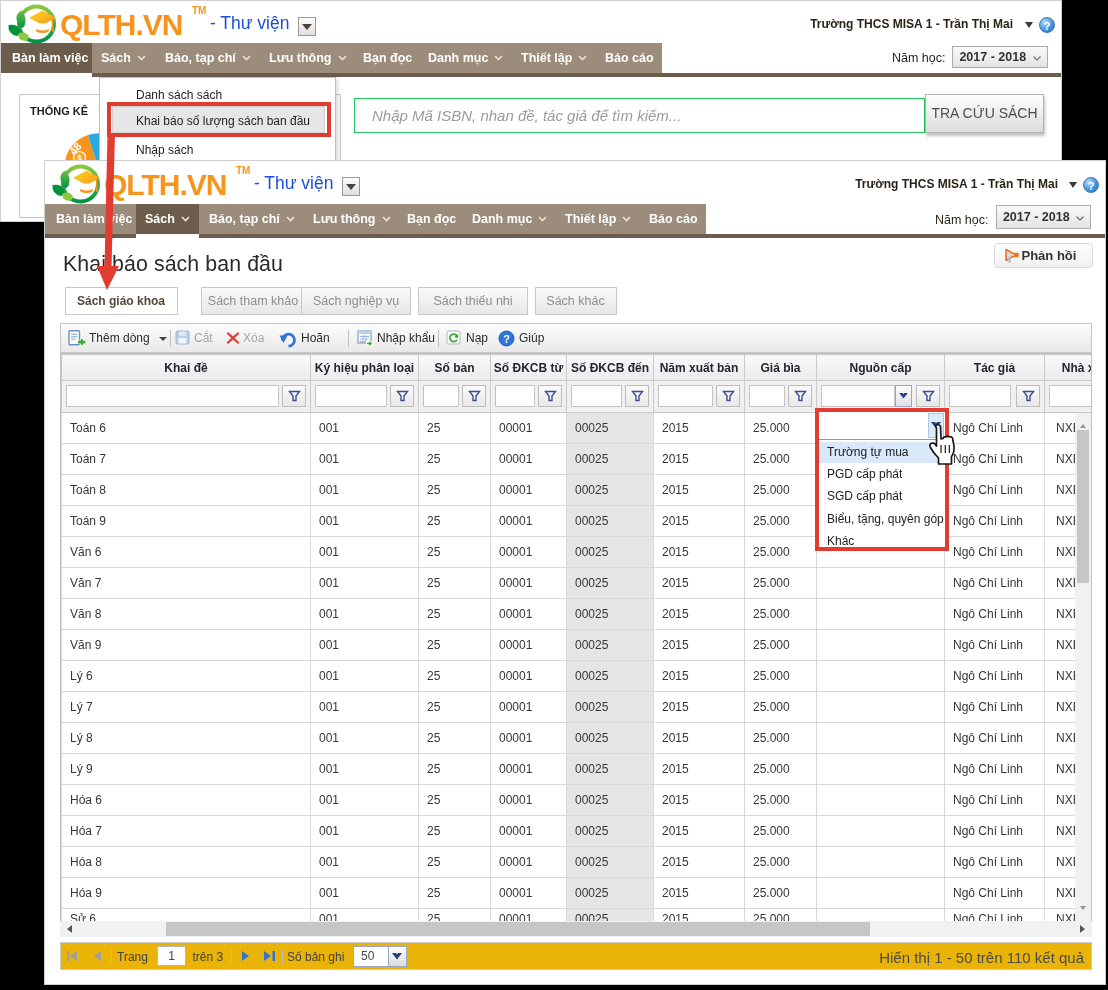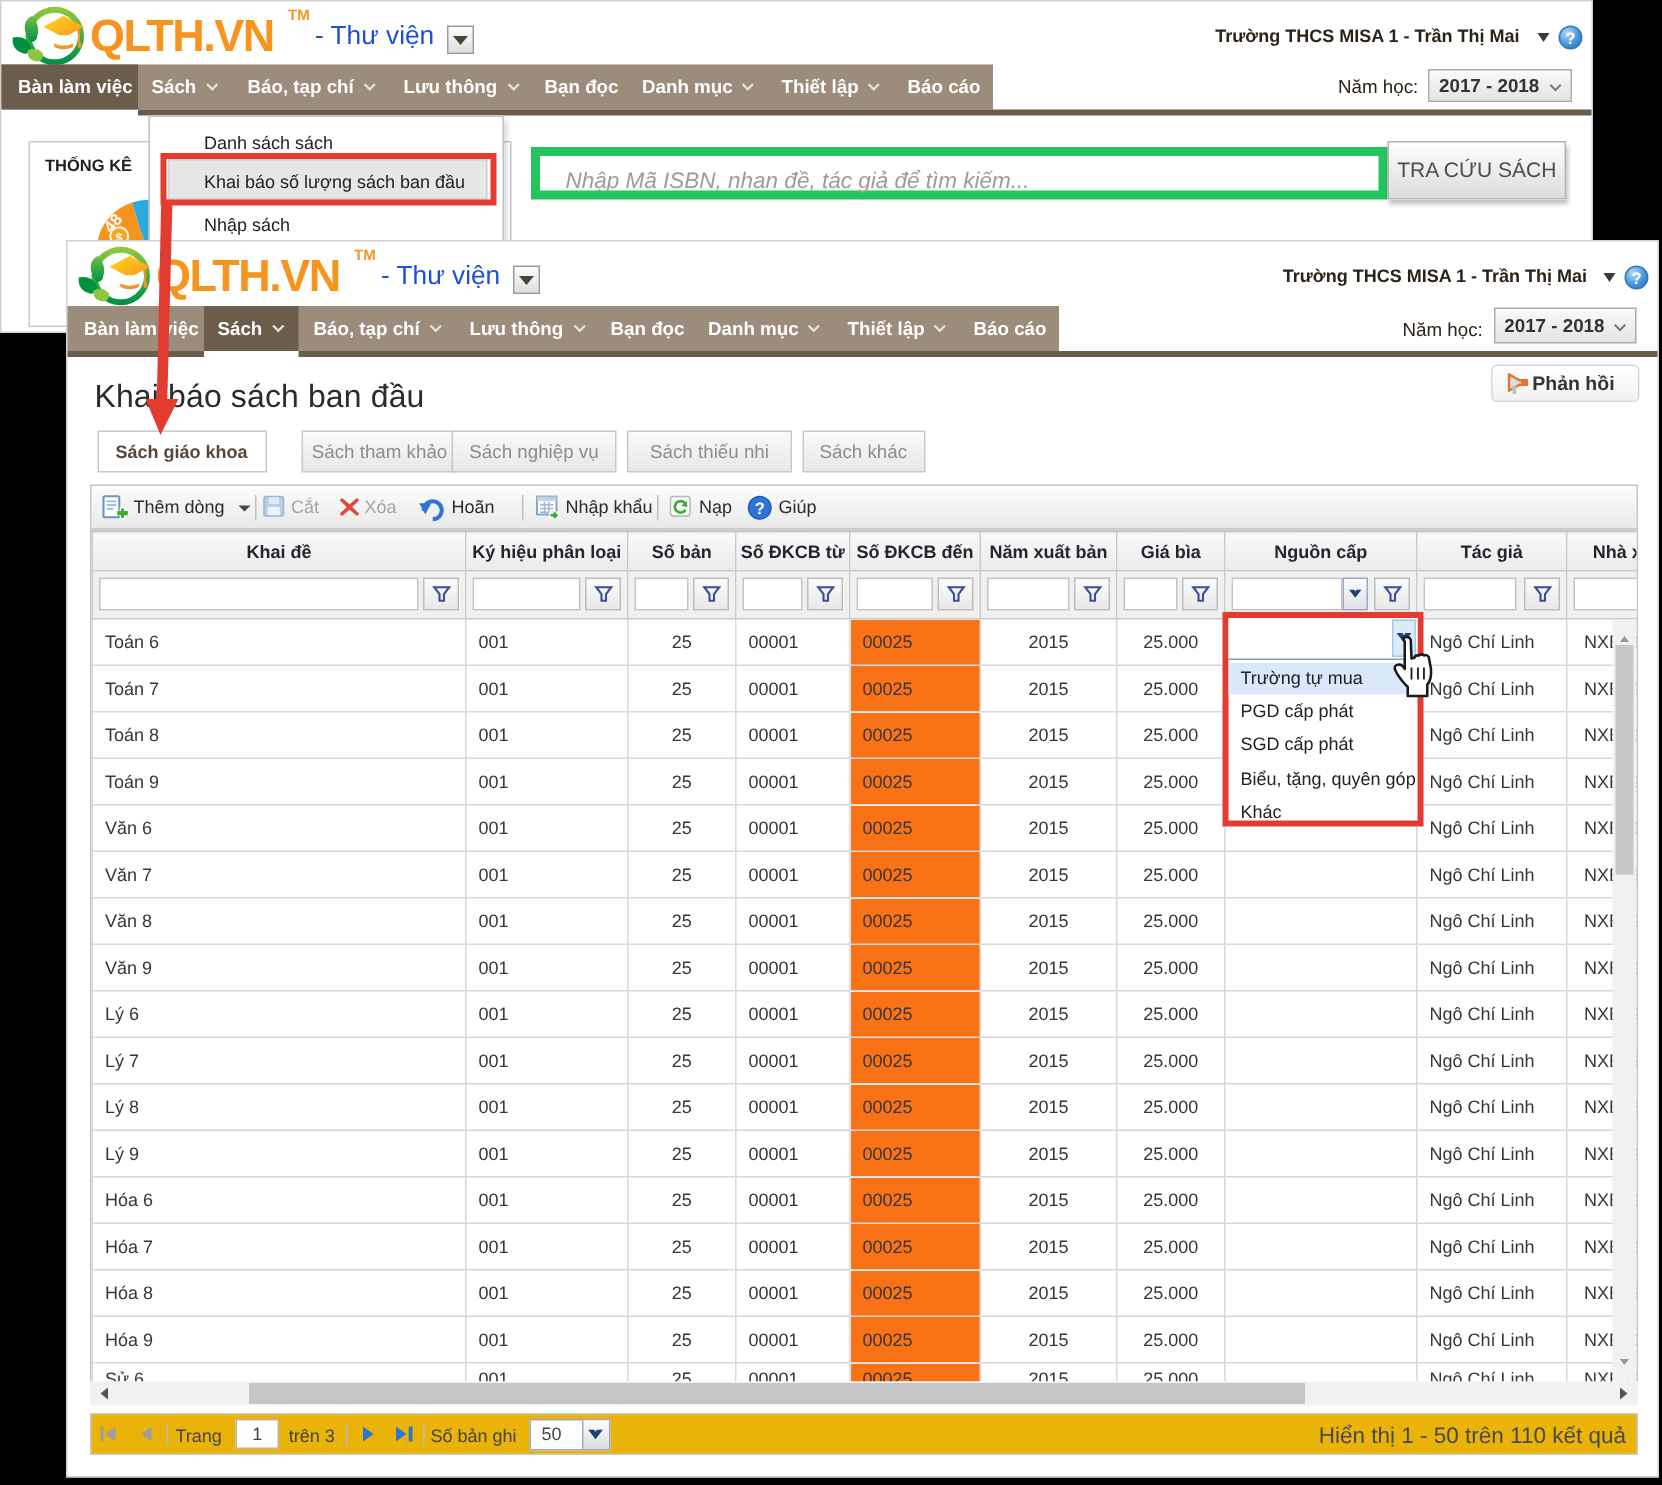--- a/index.html
+++ b/index.html
@@ -29,21 +29,21 @@
 .nham{position:absolute;line-height:1;font-size:12.5px;color:#2b2318;}
 .yearsel{position:absolute;box-sizing:border-box;background:linear-gradient(#fafafa,#e3e3e3);border:1px solid #ababab;font-weight:bold;font-size:12.5px;color:#333;text-align:center;}
 
 
 #tkpanel{position:absolute;left:18px;top:93px;width:320px;height:122px;border:1px solid #c9c9c9;}
 #tktitle{position:absolute;left:29px;top:104px;font-weight:bold;font-size:11px;color:#1e1e1e;}
 #menu-dd{position:absolute;left:98px;top:76px;width:235px;height:86px;background:#fff;border:1px solid #c0c0c0;box-shadow:2px 2px 4px rgba(0,0,0,.15);}
 .ddi{position:absolute;left:36px;line-height:1;font-size:12px;color:#1e1e1e;white-space:nowrap;}
 #dd-hl{position:absolute;left:12px;top:28px;width:213px;height:27px;background:#e6e6e6;border:1px solid #cfcfcf;box-sizing:border-box;}
 #redbox{position:absolute;left:106px;top:101px;width:224px;height:35px;border:4px solid #e23c31;box-sizing:border-box;z-index:5;}
-#searchinp{position:absolute;left:353px;top:97px;width:571px;height:35px;box-sizing:border-box;border:6px solid #22c55e;background:#fff;font-style:italic;font-size:15px;color:#9b9b9b;line-height:33px;padding-left:17px;}
+#searchinp{position:absolute;left:353px;top:97px;width:571px;height:35px;box-sizing:border-box;border:1px solid #22c55e;background:#fff;font-style:italic;font-size:15px;color:#9b9b9b;line-height:33px;padding-left:17px;}
 #searchbtn{position:absolute;left:924px;top:93px;width:119px;height:39px;box-sizing:border-box;border:1px solid #b3b3b3;background:linear-gradient(#fefefe,#dcdcdc);font-size:14px;color:#4d4d4d;text-align:center;line-height:37px;white-space:nowrap;box-shadow:1px 3px 3px rgba(0,0,0,.25);}
 
 
 #title{position:absolute;left:18px;top:93px;line-height:1;font-size:21.3px;color:#2b2b2b;letter-spacing:0.1px;}
 #fbbtn{position:absolute;left:948.5px;top:82px;width:99px;height:25px;box-sizing:border-box;border:1px solid #d8d8d8;border-radius:4px;background:linear-gradient(#ffffff,#f1f1f1);}
 #fbbtn span{position:absolute;left:27px;top:5px;line-height:1;font-weight:bold;font-size:13px;color:#333;}
 .tab{position:absolute;top:126px;height:28px;box-sizing:border-box;border:1px solid #c8c8c8;background:linear-gradient(#fafafa,#e7e7e7);color:#8d8d8d;font-size:12.5px;text-align:center;line-height:26px;}
 .tab.act{background:#fff;color:#55483a;font-weight:bold;font-size:12px;}
 #toolbar{position:absolute;left:15px;top:162px;width:1032px;height:30px;box-sizing:border-box;border:1px solid #c6c6c6;background:linear-gradient(#fcfcfc,#e9e9e9);}
 .tbi{position:absolute;top:0;height:28px;line-height:29px;font-size:12px;color:#2b2b2b;white-space:nowrap;}
@@ -51,23 +51,23 @@
 .tbsep{position:absolute;top:6px;width:1px;height:17px;background:#c0c0c0;}
 .tico{position:absolute;top:6px;}
 
 
 #grid{position:absolute;left:15px;top:192px;width:1032px;height:568px;box-sizing:border-box;border:1px solid #c2c2c2;border-bottom:none;background:#fff;overflow:hidden;}
 table{border-collapse:collapse;table-layout:fixed;width:1093px;}
 td,th{box-sizing:border-box;border:1px solid #d8d8d8;overflow:hidden;white-space:nowrap;padding:0;}
 th{height:26px;background:linear-gradient(#f9f9f9,#ebebeb);border-color:#c9c9c9;font-size:12px;color:#23262e;}
 tr.flt td{height:31px;background:#f0f0f0;border-color:#c9c9c9;}
 tr.data td{height:31px;font-size:12px;color:#363636;padding:0 8px;}
-tr.data td:nth-child(5){background:#f97316;}
+tr.data td:nth-child(5){background:#e5e5e5;}
 tr.lastp td{line-height:20px;vertical-align:top;}
-td.r{text-align:center;}
+td.r{text-align:left;}
 .fwrap{position:relative;height:31px;}
 .finp{position:absolute;left:4px;top:4px;height:22px;background:#fff;border:1px solid #c3c3c3;box-sizing:border-box;}
 .fbtn{position:absolute;top:4px;right:4px;width:24px;height:22px;box-sizing:border-box;border:1px solid #bdbdbd;background:linear-gradient(#fbfbfb,#e8e8e8);}
 .fbtn svg{position:absolute;left:5px;top:4px;}
 .cbtn{position:absolute;right:-18px;top:-1px;width:17px;height:22px;background:linear-gradient(#fbfbfb,#dde1e8);border:1px solid #9aa7c6;box-sizing:border-box;}
 .cbtn svg{position:absolute;left:3px;top:7px;}
 
 
 #vsb{position:absolute;left:1030px;top:251.5px;width:16px;height:508.5px;background:#f1f1f1;}
 #vsb .th{position:absolute;left:1.5px;top:17px;width:12.5px;height:153px;background:#c6c6c6;}

